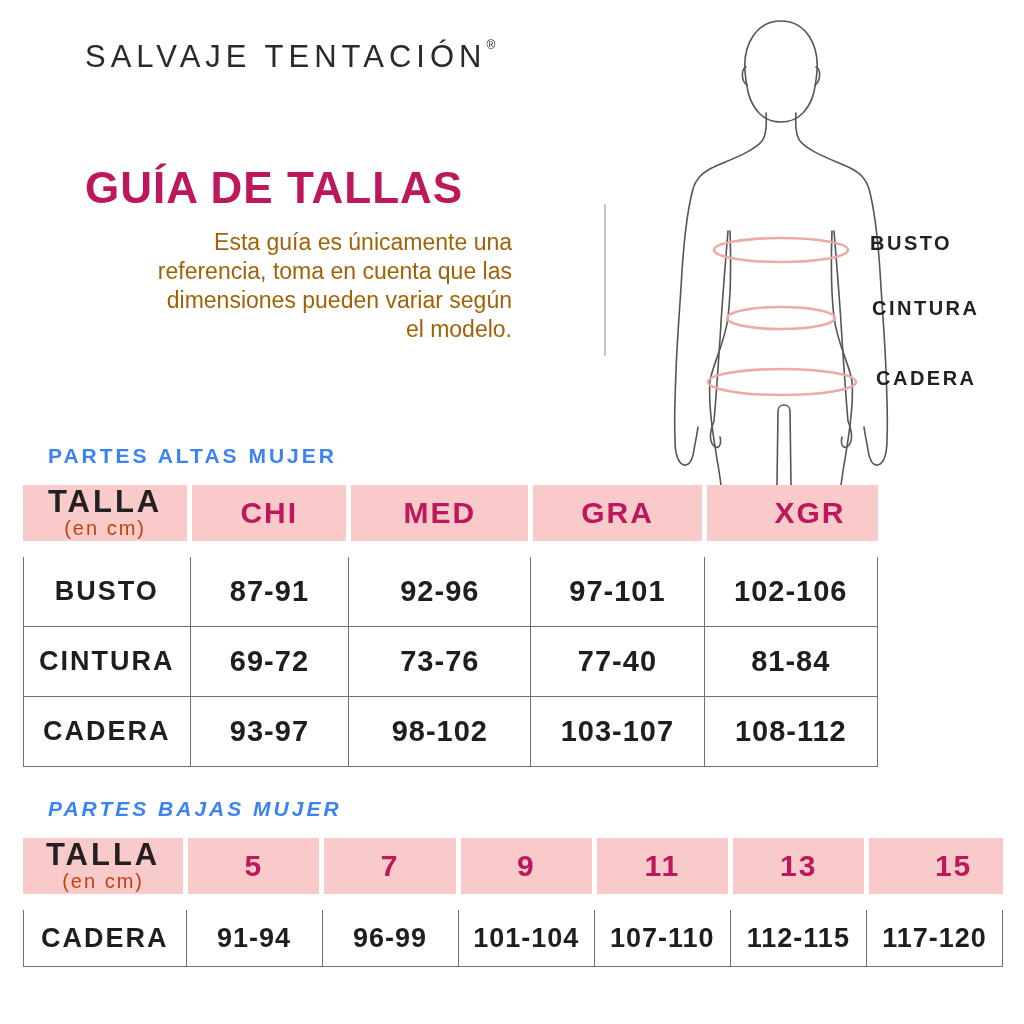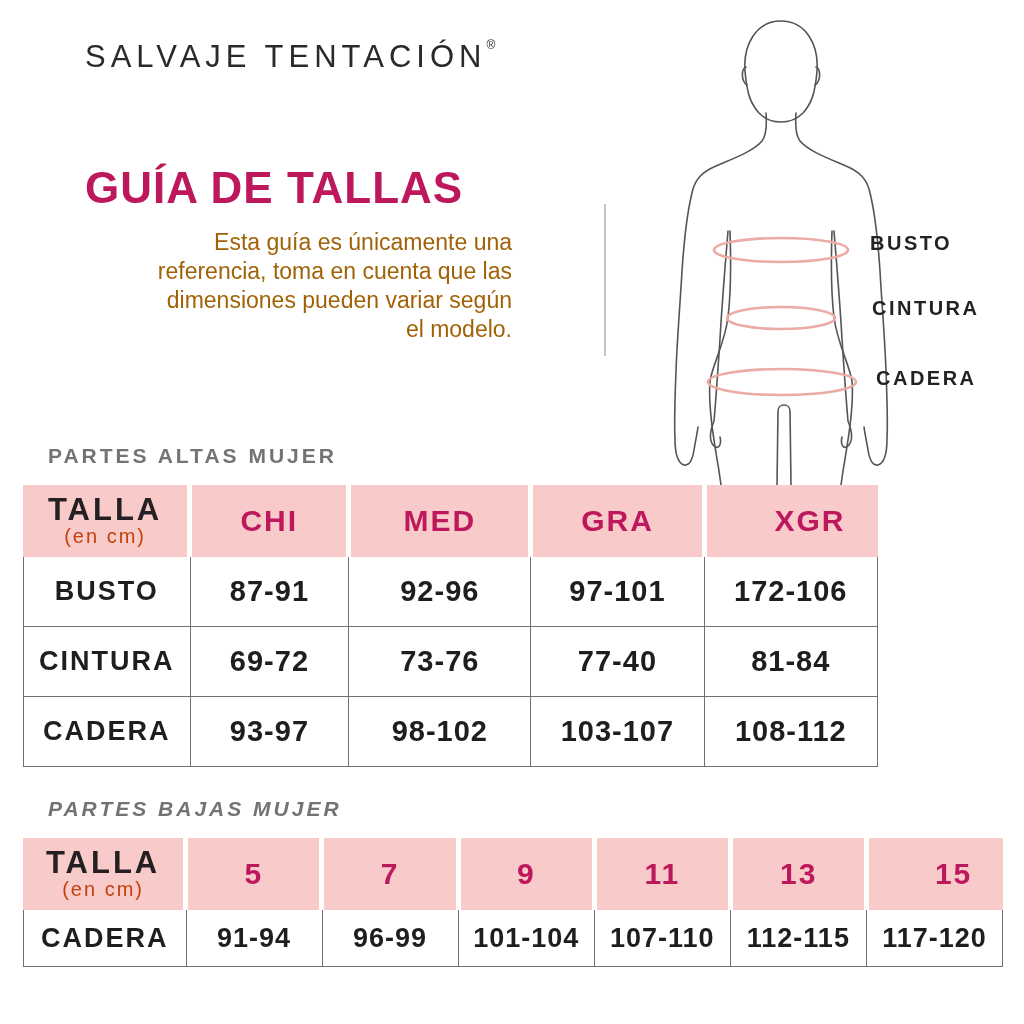--- a/index.html
+++ b/index.html
@@ -15,29 +15,29 @@
   .vdivider { left:604px; top:204px; width:2px; height:152px; background:#c4c4c4; }
 
   
   .figure-svg { left:620px; top:9px; }
   .measure-label { font-size:20px; font-weight:bold; letter-spacing:2.5px; color:#252122; white-space:nowrap; }
   .lbl-busto   { left:870px; top:232px; }
   .lbl-cintura { left:872px; top:297px; }
   .lbl-cadera  { left:876px; top:367px; }
 
   
-  .section-title { font-size:21px; font-weight:bold; letter-spacing:3px; color:#737373; white-space:nowrap; }
+  .section-title { font-size:21px; font-weight:bold; letter-spacing:3px; color:#3b82f6; white-space:nowrap; }
   .st-altas { left:48px; top:444px; }
   .st-bajas { left:48px; top:797px;font-style:italic; }
 
   .grid { display:grid; }
   .t1 { grid-template-columns:19.5% 18.6% 21.3% 20.3% 20.3%; }
   .t2 { grid-template-columns:16.6% 13.9% 13.9% 13.9% 13.9% 13.9% 13.9%; }
 
-  .thead { left:23px; width:855px; height:72px; }
+  .thead { left:23px; width:855px; height:56px; }
   .thead.t2head { width:980px; }
   .t1head { top:485px; }
   .t2head { top:838px; }
   .hcell { background:#f9caca; display:flex; flex-direction:column; align-items:center; justify-content:center;
            margin:0 2.5px; font-weight:bold; }
   .hcell:first-child { margin-left:0; }
   .hcell:last-child  { margin-right:0;padding-left:35px; }
   .hcell .size-lab { font-size:30px; letter-spacing:2px; color:#be185d; }
   .talla-main { font-size:31px; letter-spacing:3px; line-height:30px; color:#241f20; font-weight:bold; }
   .talla-unit { font-size:20px; letter-spacing:2px; font-weight:normal; color:#c2410c; }
@@ -134,21 +134,21 @@
   <div class="bcell">
       <span class="val">87-91</span>
     </div>
   <div class="bcell">
       <span class="val">92-96</span>
     </div>
   <div class="bcell">
       <span class="val">97-101</span>
     </div>
   <div class="bcell">
-      <span class="val">172-106</span>
+      <span class="val">102-106</span>
     </div>
 
   <div class="bcell">
       <span class="row-label">CINTURA</span>
     </div>
   <div class="bcell">
       <span class="val">69-72</span>
     </div>
   <div class="bcell">
       <span class="val">73-76</span>

